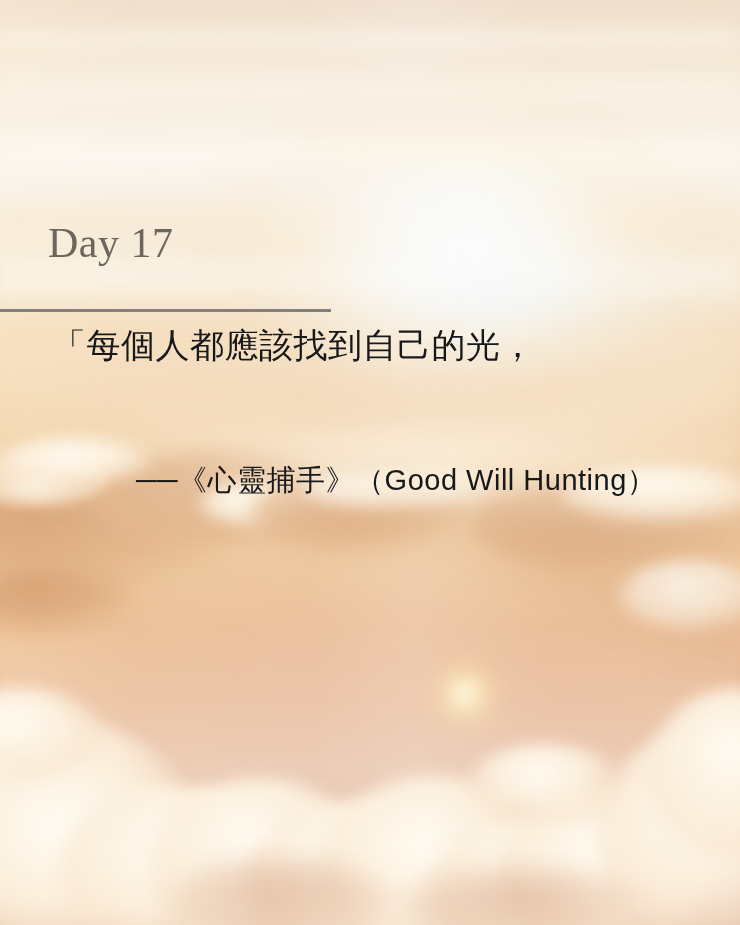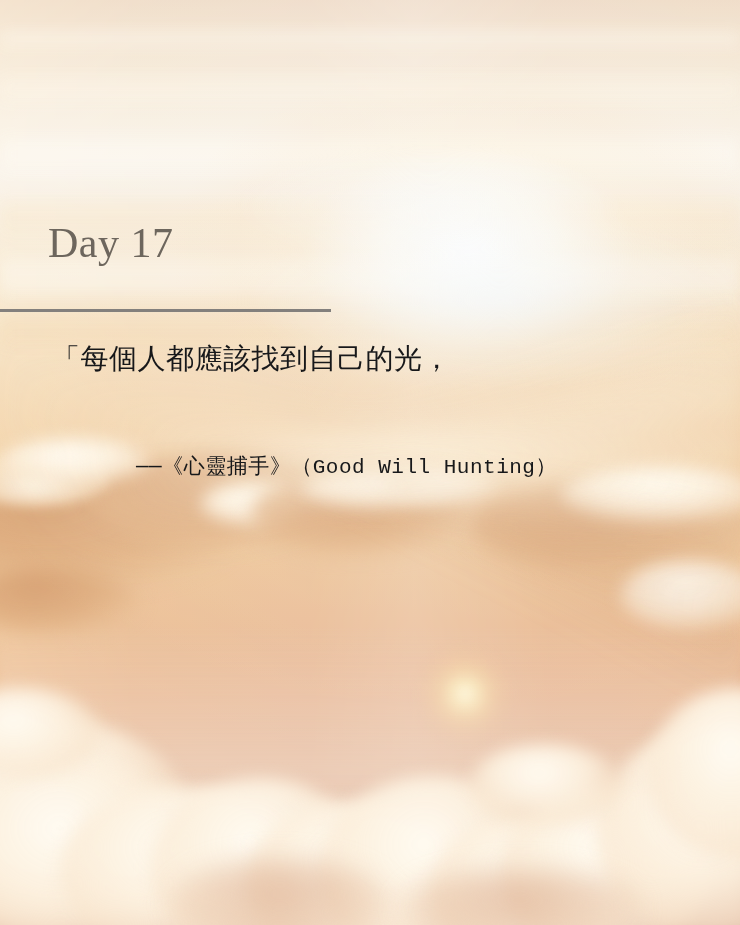--- a/index.html
+++ b/index.html
@@ -246,44 +246,44 @@
     top: 309px;
     width: 331px;
     height: 3px;
     background: #7c7a78;
     opacity: 0.95;
   }
 
   .quote {
     position: absolute;
     left: 52px;
-    top: 336px;
+    top: 322px;
     width: 640px;
     color: #17181a;
-    font-family: Liberation Serif, serif;
-    font-size: 28px;
+    font-family: Liberation Sans, sans-serif;
+    font-size: 34px;
     line-height: 46px;
     letter-spacing: 0.5px;
     font-weight: 400;
   }
   .quote-line-1 {
     display: block;
   }
   .quote-line-2 {
     display: block;
     padding-left: 96px;
   }
 
   .attribution {
     position: absolute;
     left: 136px;
-    top: 448px;
+    top: 460px;
     color: #17181a;
-    font-family: Liberation Mono, monospace;
-    font-size: 21px;
+    font-family: Liberation Sans, sans-serif;
+    font-size: 29px;
     line-height: 40px;
     letter-spacing: 0.5px;
     white-space: nowrap;
   }
 </style>
 </head>
 <body>
 
 <div id="poster">
 

